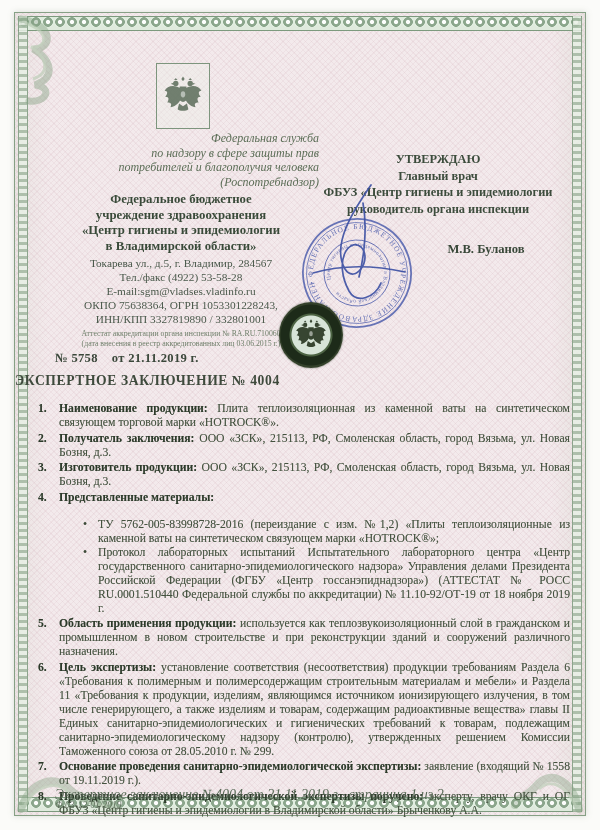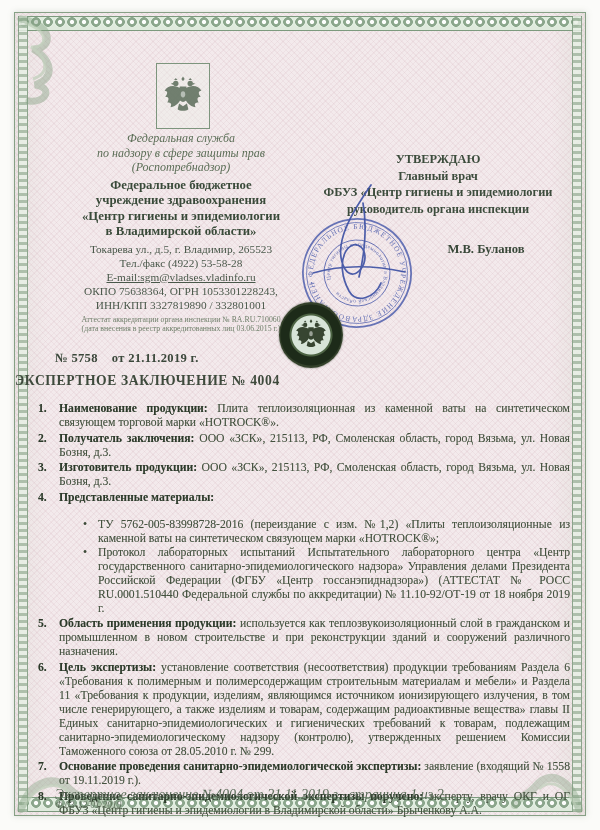--- a/index.html
+++ b/index.html
@@ -43,26 +43,26 @@
   
   .emblem-box{
     position:absolute;left:141px;top:50px;width:52px;height:64px;z-index:3;
     border:1px solid #7d957d;display:flex;align-items:center;justify-content:center;
     background:rgba(235,240,232,.35);
   }
   .hdr-left{
     position:absolute;left:28px;top:118px;width:276px;z-index:3;
     text-align:center;color:#4c5c49;
   }
-  .script-line{font-style:italic;font-size:12px;line-height:14.5px;color:#5c6e57;}
+  .script-line{font-style:italic;font-size:12px;line-height:14.5px;color:#5c6e57;text-align:right;}
   .org-line{font-weight:bold;font-size:12.8px;line-height:15.5px;color:#394a39;}
   .org-block{margin-top:3px;}
   .contact-block{margin-top:2px;}
   .contact-line{font-size:11.3px;line-height:14px;color:#49584a;}
-  .contact-line.email{text-decoration:underline;}
+  .contact-line.email{}
   .attest-block{margin-top:3px;}
   .attest-line{font-size:7.8px;line-height:9.5px;color:#6f7f6a;}
   .hdr-right{
     position:absolute;left:292px;top:138px;width:262px;z-index:3;
     text-align:center;font-weight:bold;font-size:12.4px;line-height:16.5px;color:#3c4c3c;
   }
   .signatory{
     margin-top:24px;text-align:center;padding-left:96px;font-weight:bold;
     font-size:12.6px;color:#394839;
   }
@@ -160,29 +160,30 @@
 
   <div class="emblem-box">
     <svg width="42" height="50" viewBox="0 0 64 64" style="color:#5b6d5a;opacity:.85">
         <use href="#eagle"></use>
       </svg>
   </div>
 
   <div class="hdr-left">
     <div class="script-line">Федеральная служба</div>
     <div class="script-line">по надзору в сфере защиты прав</div>
+    <div class="script-line">потребителей и благополучия человека</div>
     <div class="script-line">(Роспотребнадзор)</div>
     <div class="org-block">
       <div class="org-line">Федеральное бюджетное</div>
       <div class="org-line">учреждение здравоохранения</div>
       <div class="org-line">«Центр гигиены и эпидемиологии</div>
       <div class="org-line">в  Владимирской области»</div>
     </div>
     <div class="contact-block">
-      <div class="contact-line">Токарева ул.,  д.5, г. Владимир, 265523</div>
+      <div class="contact-line">Токарева ул.,  д.5, г. Владимир, 284567</div>
       <div class="contact-line">Тел./факс (4922) 53-58-28</div>
       <div class="contact-line email">E-mail:sgm@vladses.vladinfo.ru</div>
       <div class="contact-line">ОКПО 75638364, ОГРН 1053301228243,</div>
       <div class="contact-line">ИНН/КПП 3327819890 / 332801001</div>
     </div>
     <div class="attest-block">
       <div class="attest-line">Аттестат аккредитации органа инспекции № RA.RU.710060</div>
       <div class="attest-line">(дата внесения в реестр аккредитованных лиц 03.06.2015 г.)</div>
     </div>
   </div>

